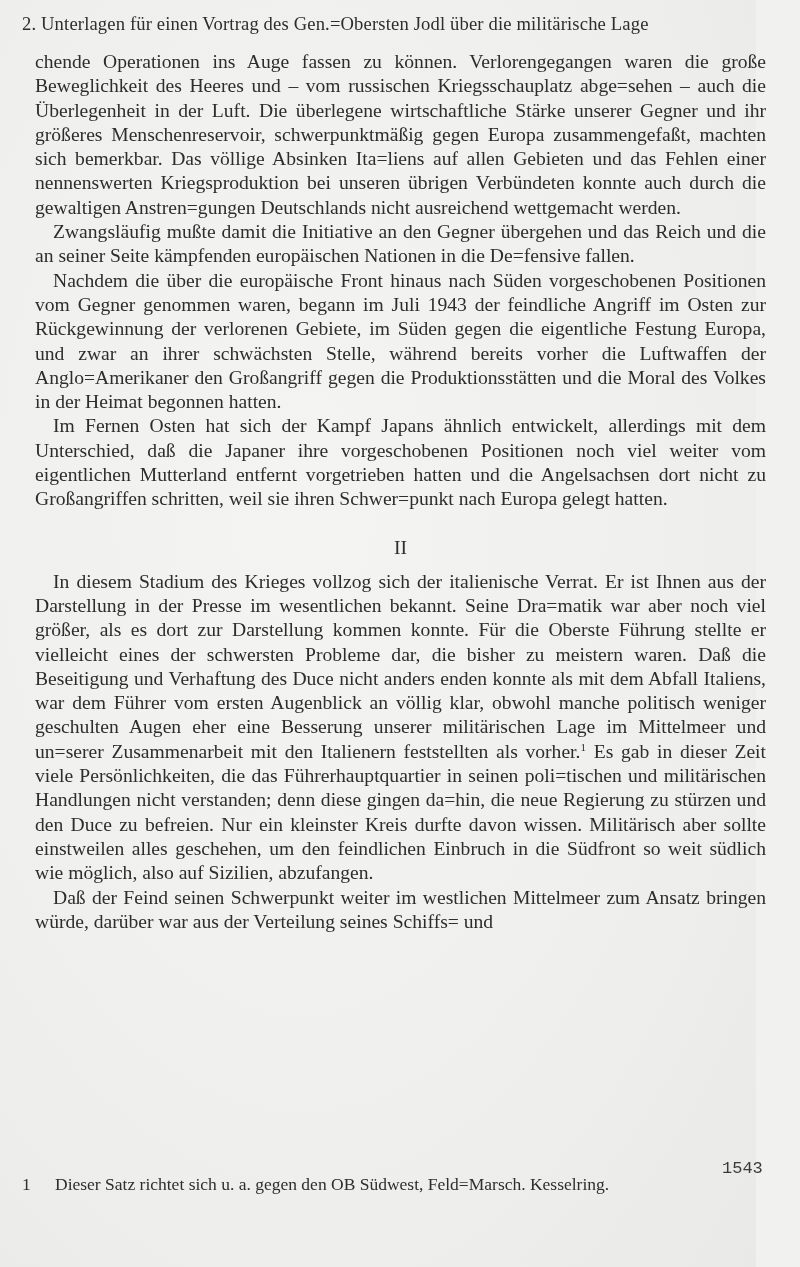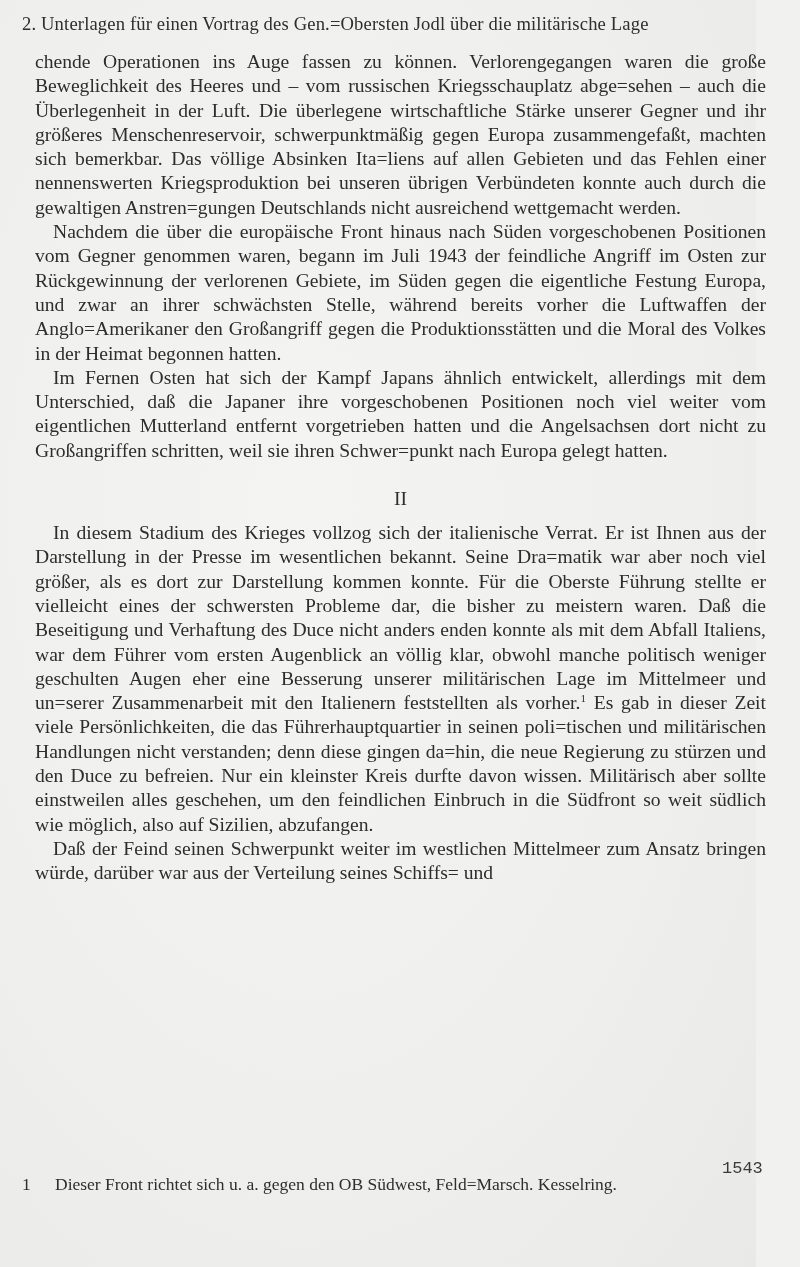--- a/index.html
+++ b/index.html
@@ -46,27 +46,28 @@
 </style>
 </head>
 <body>
 
 <div class="page">
 
   <div class="running-head">2. Unterlagen für einen Vortrag des Gen.=Obersten Jodl über die militärische Lage</div>
 
   <div class="body-text">
     <p>chende Operationen ins Auge fassen zu können. Verlorengegangen waren die große Beweglichkeit des Heeres und – vom russischen Kriegsschauplatz abge=sehen – auch die Überlegenheit in der Luft. Die überlegene wirtschaftliche Stärke unserer Gegner und ihr größeres Menschenreservoir, schwerpunktmäßig gegen Europa zusammengefaßt, machten sich bemerkbar. Das völlige Absinken Ita=liens auf allen Gebieten und das Fehlen einer nennenswerten Kriegsproduktion bei unseren übrigen Verbündeten konnte auch durch die gewaltigen Anstren=gungen Deutschlands nicht ausreichend wettgemacht werden.</p>
+    <p class="indent">Zwangsläufig mußte damit die Initiative an den Gegner übergehen und das Reich und die an seiner Seite kämpfenden europäischen Nationen in die De=fensive fallen.</p>
     <p class="indent">Nachdem die über die europäische Front hinaus nach Süden vorgeschobenen Positionen vom Gegner genommen waren, begann im Juli 1943 der feindliche Angriff im Osten zur Rückgewinnung der verlorenen Gebiete, im Süden gegen die eigentliche Festung Europa, und zwar an ihrer schwächsten Stelle, während bereits vorher die Luftwaffen der Anglo=Amerikaner den Großangriff gegen die Produktionsstätten und die Moral des Volkes in der Heimat begonnen hatten.</p>
     <p class="indent">Im Fernen Osten hat sich der Kampf Japans ähnlich entwickelt, allerdings mit dem Unterschied, daß die Japaner ihre vorgeschobenen Positionen noch viel weiter vom eigentlichen Mutterland entfernt vorgetrieben hatten und die Angelsachsen dort nicht zu Großangriffen schritten, weil sie ihren Schwer=punkt nach Europa gelegt hatten.</p>
 
     <div class="section-num">II</div>
 
     <p class="indent"><span>In diesem Stadium des Krieges vollzog sich der italienische Verrat. Er ist Ihnen aus der Darstellung in der Presse im wesentlichen bekannt. Seine Dra=matik war aber noch viel größer, als es dort zur Darstellung kommen konnte. Für die Oberste Führung stellte er vielleicht eines der schwersten Probleme dar, die bisher zu meistern waren. Daß die Beseitigung und Verhaftung des Duce nicht anders enden konnte als mit dem Abfall Italiens, war dem Führer vom ersten Augenblick an völlig klar, obwohl manche politisch weniger geschulten Augen eher eine Besserung unserer militärischen Lage im Mittelmeer und un=serer Zusammenarbeit mit den Italienern feststellten als vorher.</span><sup>1</sup><span> Es gab in dieser Zeit viele Persönlichkeiten, die das Führerhauptquartier in seinen poli=tischen und militärischen Handlungen nicht verstanden; denn diese gingen da=hin, die neue Regierung zu stürzen und den Duce zu befreien. Nur ein kleinster Kreis durfte davon wissen. Militärisch aber sollte einstweilen alles geschehen, um den feindlichen Einbruch in die Südfront so weit südlich wie möglich, also auf Sizilien, abzufangen.</span></p>
     <p class="indent">Daß der Feind seinen Schwerpunkt weiter im westlichen Mittelmeer zum Ansatz bringen würde, darüber war aus der Verteilung seines Schiffs= und</p>
   </div>
 
   <div class="footnote">
-    <span class="fn-mark">1</span><span>Dieser Front richtet sich u. a. gegen den OB Südwest, Feld=Marsch. Kesselring.</span>
+    <span class="fn-mark">1</span><span>Dieser Satz richtet sich u. a. gegen den OB Südwest, Feld=Marsch. Kesselring.</span>
   </div>
 
   <div class="page-number">1543</div>
 </div>
 
 </body></html>

